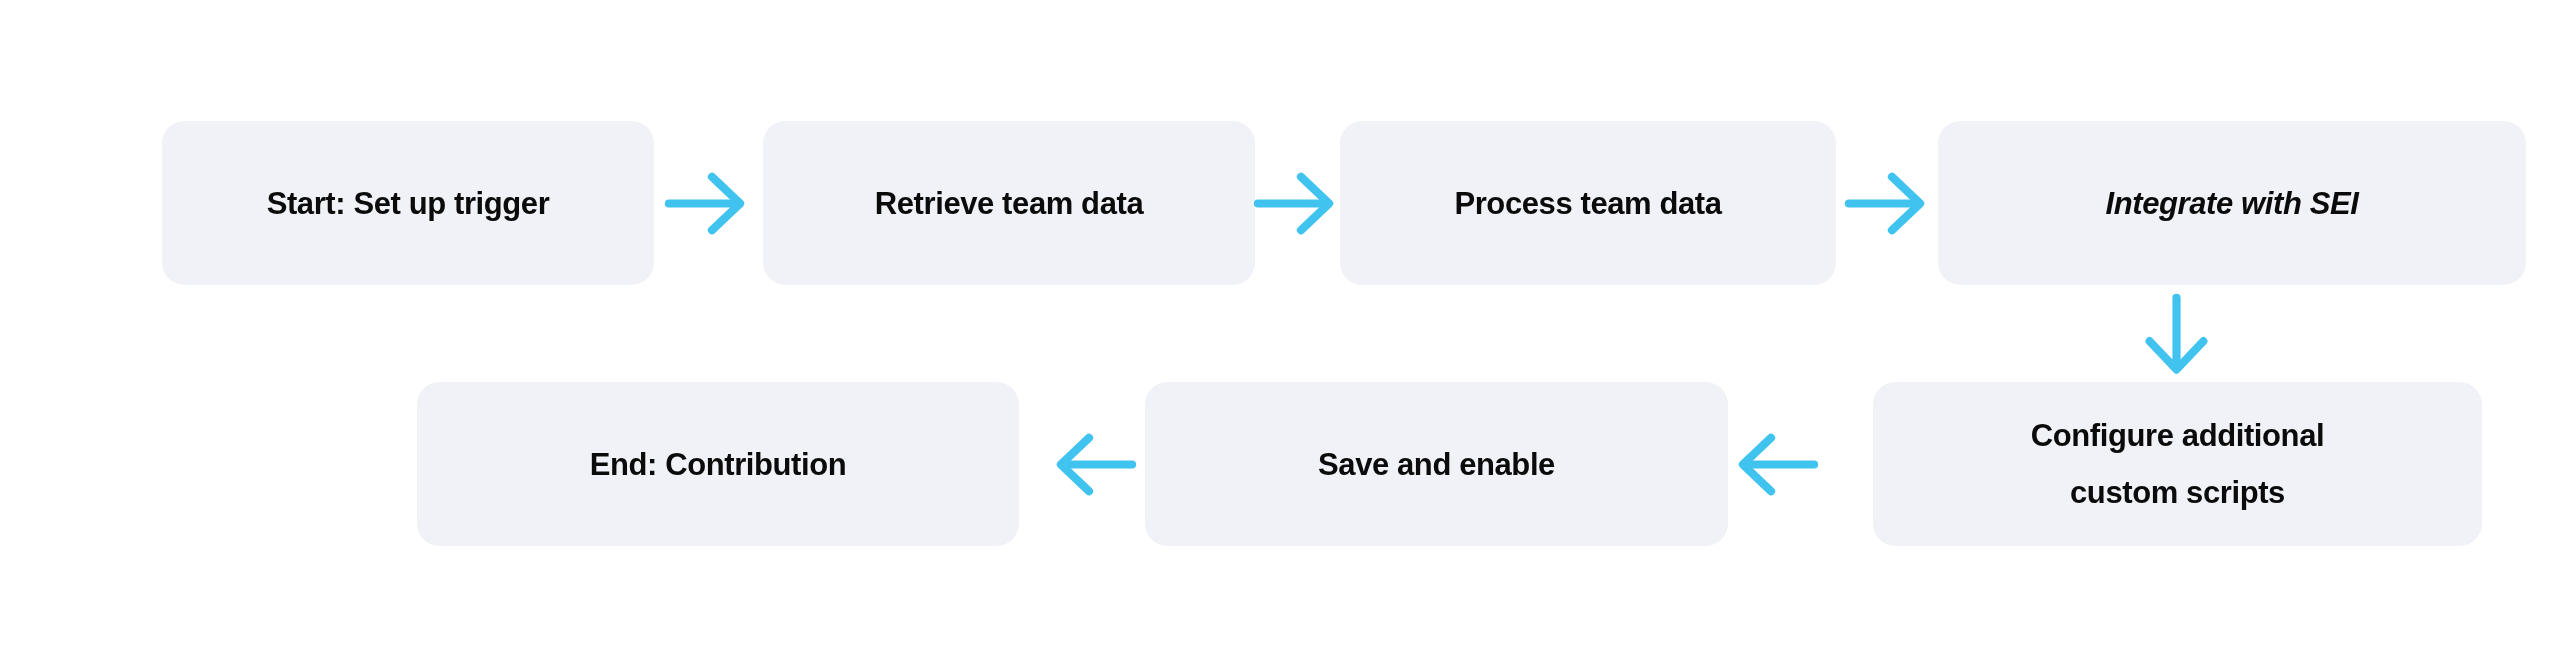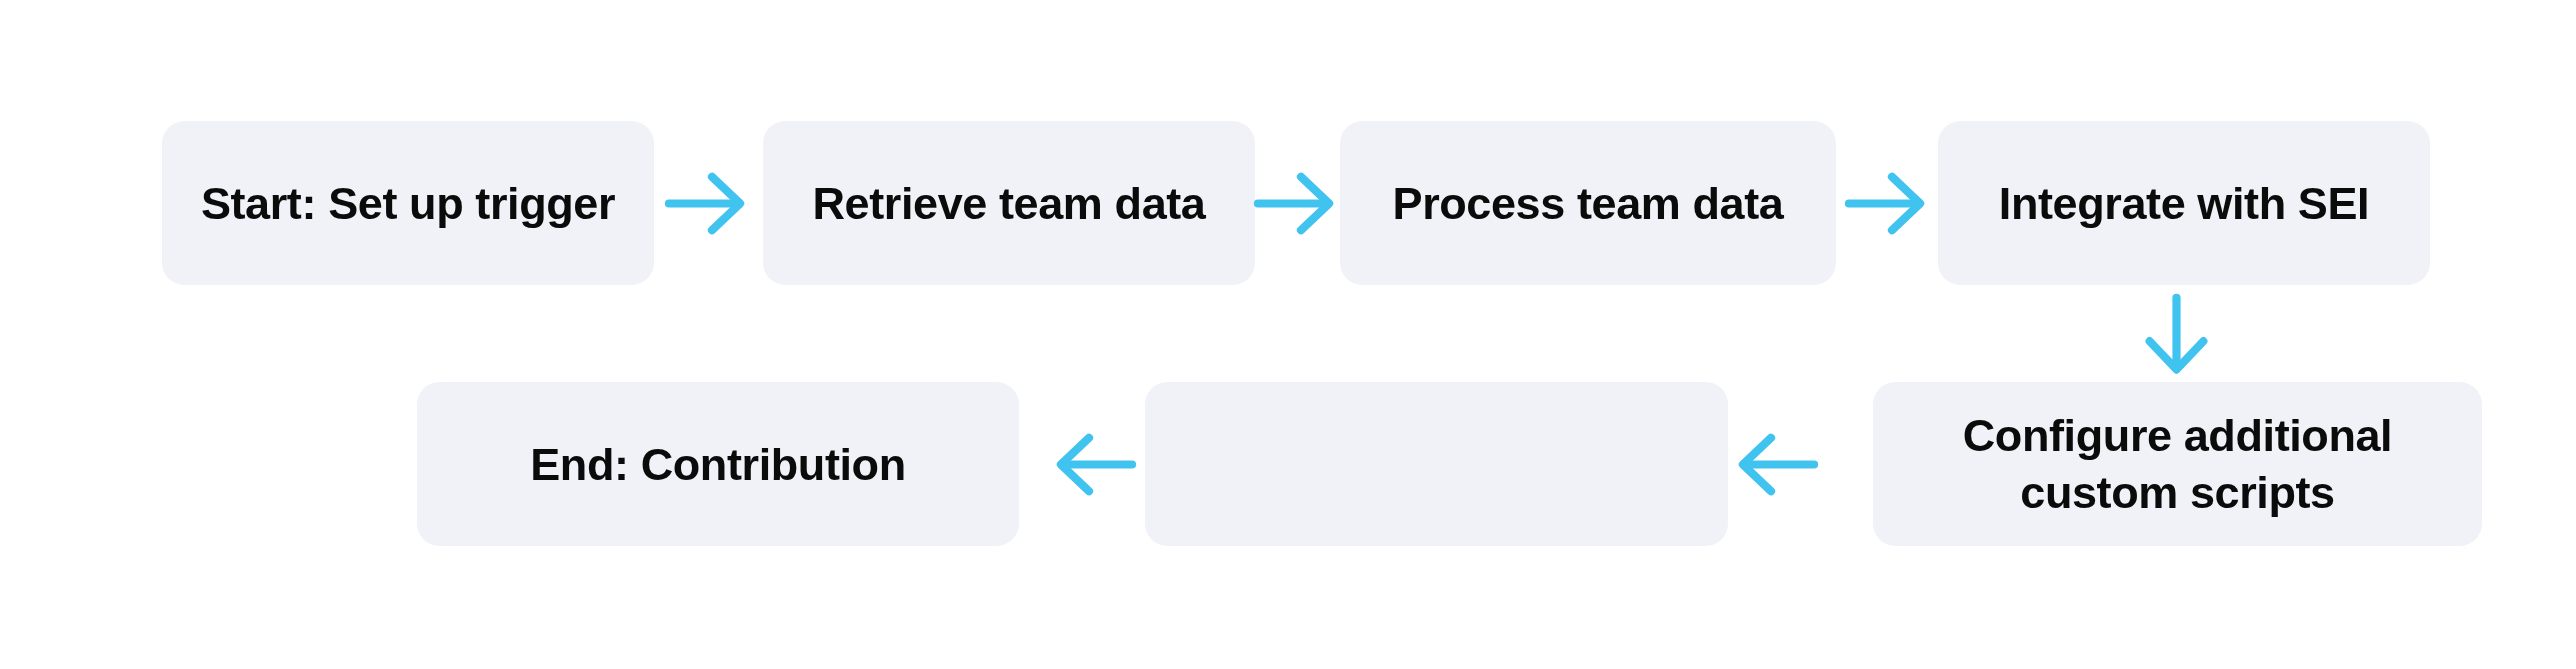--- a/index.html
+++ b/index.html
@@ -22,30 +22,30 @@
     position: absolute;
     background: var(--node_fill);
     border-radius: 22.4px;
     display: flex;
     flex-direction: column;
     align-items: center;
     justify-content: center;
     text-align: center;
     color: var(--node_text);
     font-weight: 700;
-    font-size: 45px;
+    font-size: 31px;
     line-height: 57px;
     letter-spacing: -0.4px;
   }
   .node .line { display: block; white-space: nowrap; }
   
   .n-start     { left: 162px;  top: 121px; width: 492px; height: 164px; }
   .n-retrieve  { left: 763px; top: 121px; width: 492px; height: 164px; }
   .n-process   { left: 1340px; top: 121px; width: 496px; height: 164px; }
-  .n-integrate { left: 1938px; top: 121px; width: 492px; height: 164px; }
+  .n-integrate { left: 1938px; top: 121px; width: 588px; height: 164px; font-style: italic; }
   
   .n-configure { left: 1825px; top: 382px; width: 609px; height: 164px; margin-left: 48px; }
   .n-save      { left: 1145px; top: 382px; width: 583px; height: 164px; }
   .n-end       { left: 417px;  top: 382px; width: 602px; height: 164px; }
   .arrow { position: absolute; display: block; }
   .arrow g {
     stroke: var(--arrow_color);
     fill: none;
     stroke-width: 11;
     stroke-linecap: round;
@@ -78,20 +78,21 @@
   <div class="node n-integrate">
     <span class="line">Integrate with SEI</span>
   </div>
 
   <div class="node n-configure">
     <span class="line">Configure additional</span>
     <span class="line">custom scripts</span>
   </div>
 
   <div class="node n-save">
+    <span class="line">Save and enable</span>
   </div>
 
   <div class="node n-end">
     <span class="line">End: Contribution</span>
   </div>
 
   <svg class="arrow a1" width="89" height="75" viewBox="0 0 120 100">
     <g>
         <line x1="8" y1="50" x2="100" y2="50"></line>
         <polyline points="66,14 104,50 66,86"></polyline>

